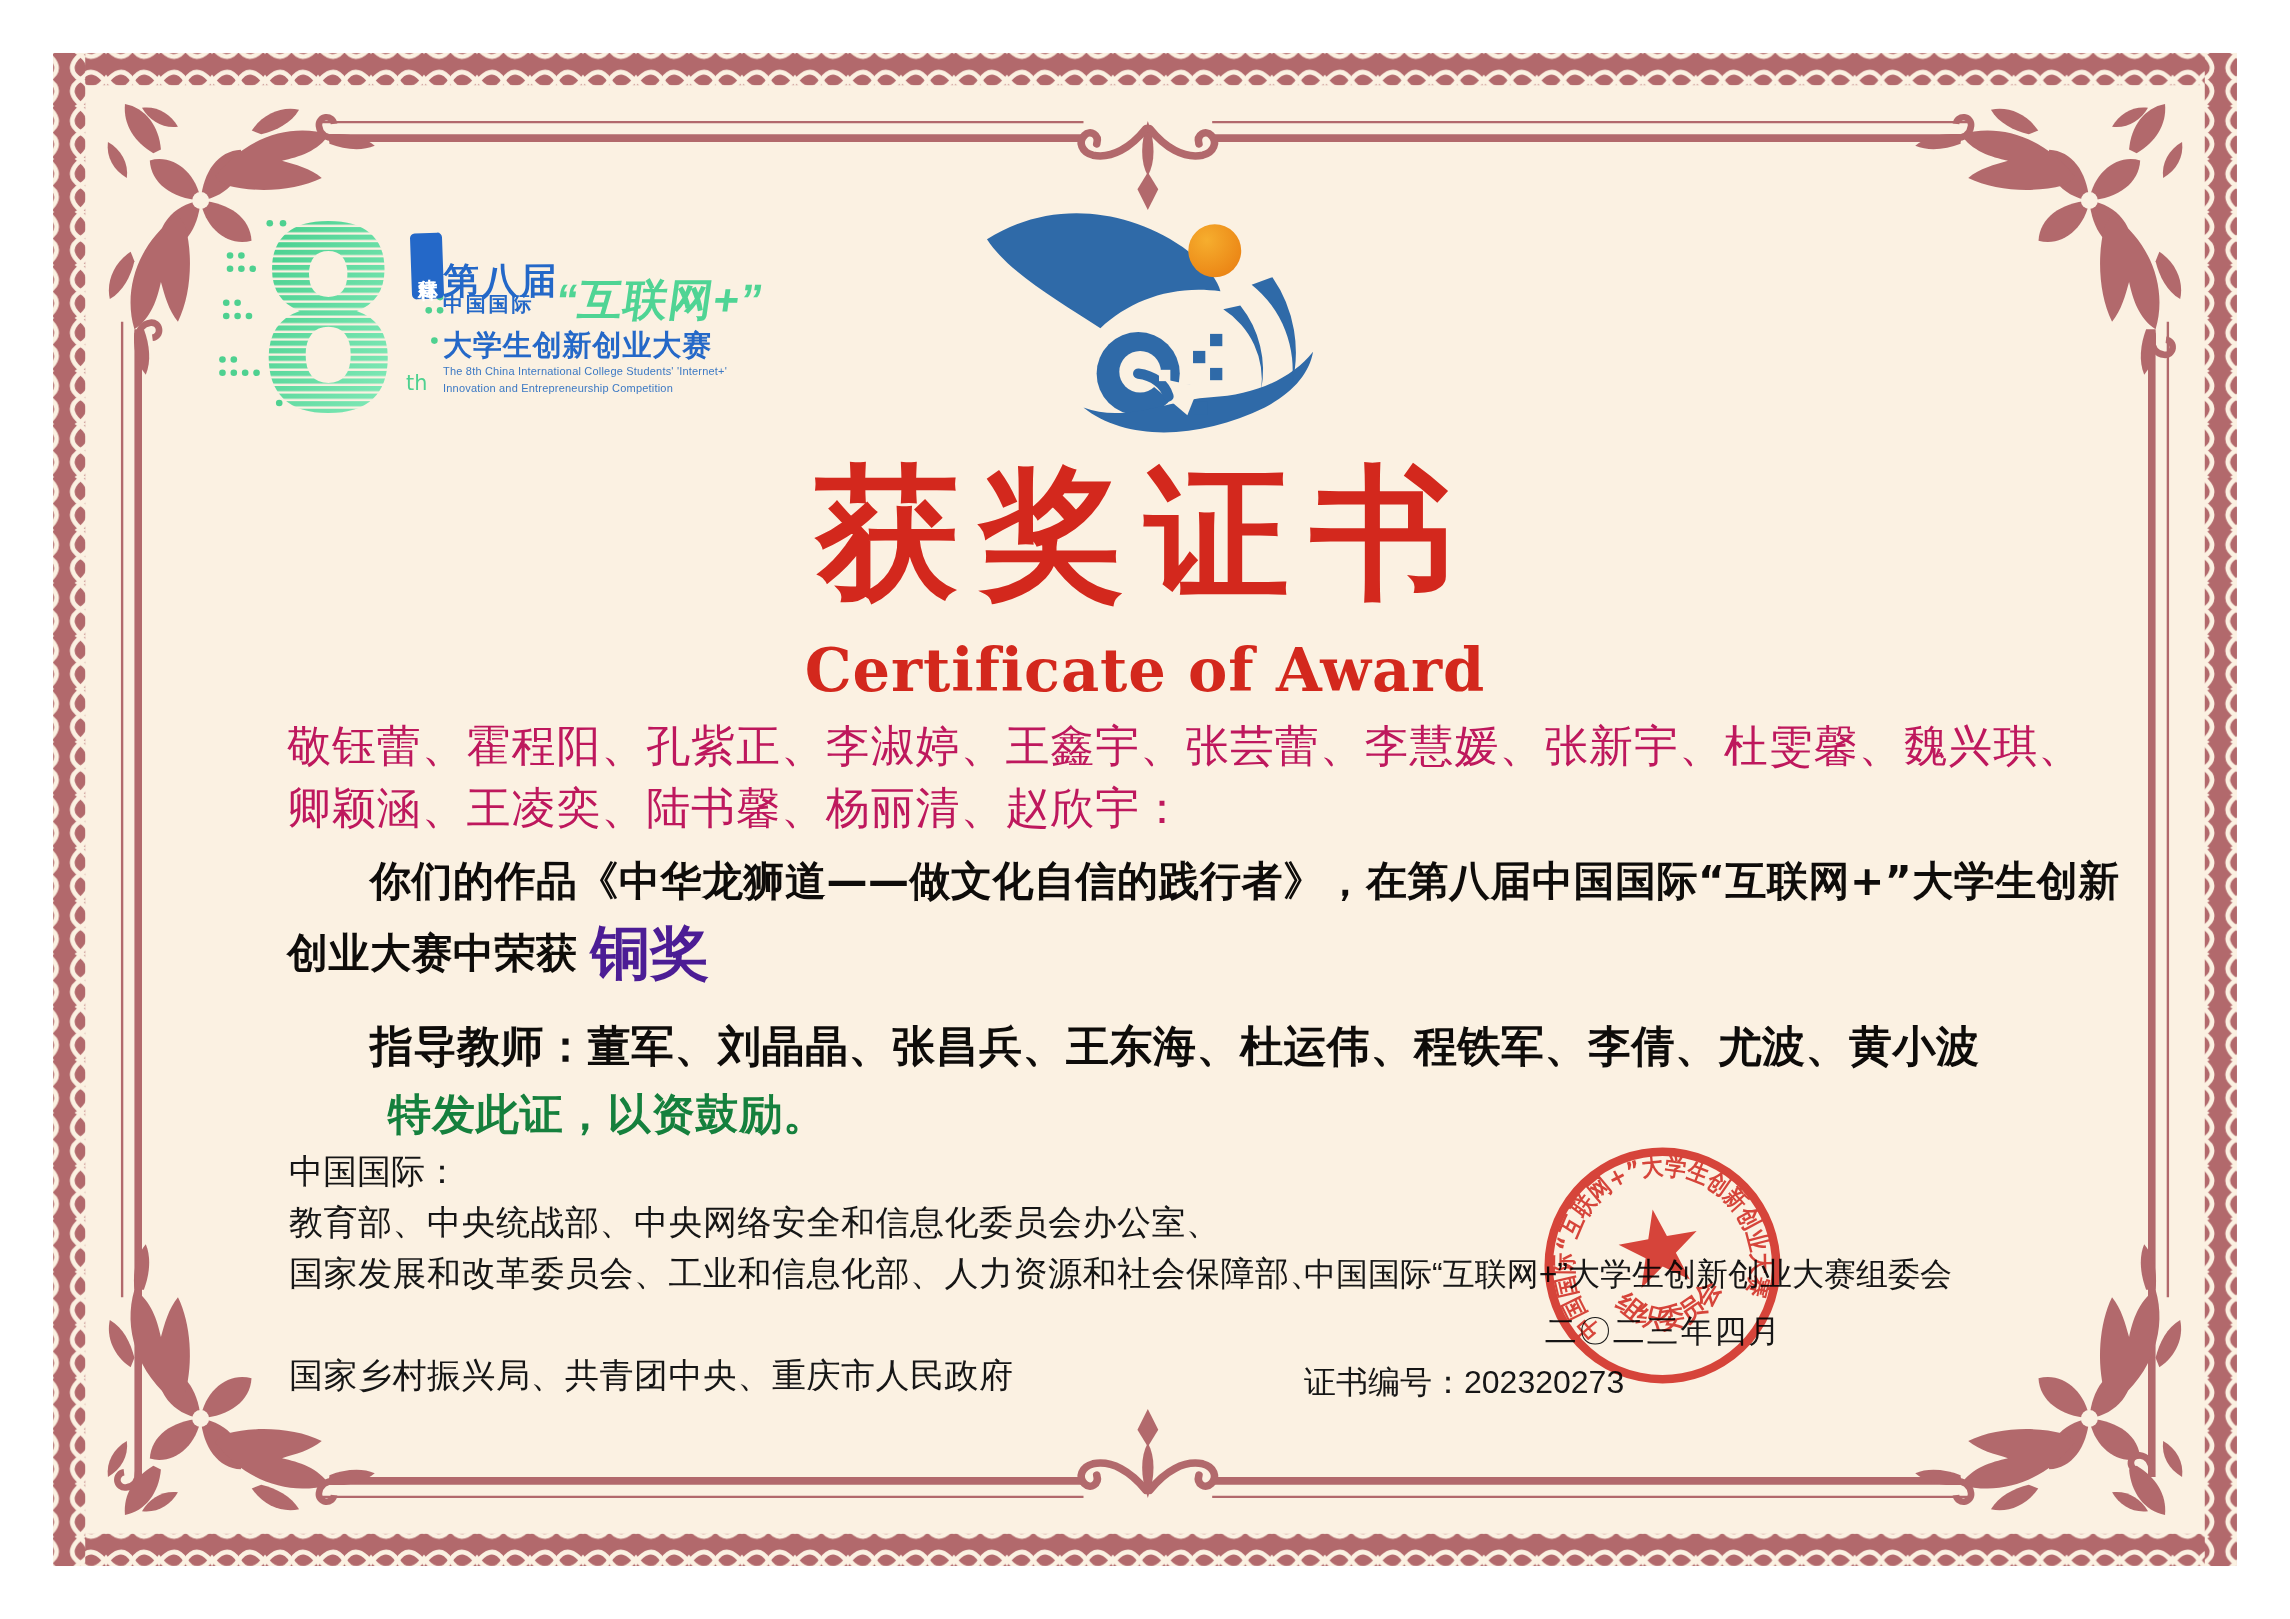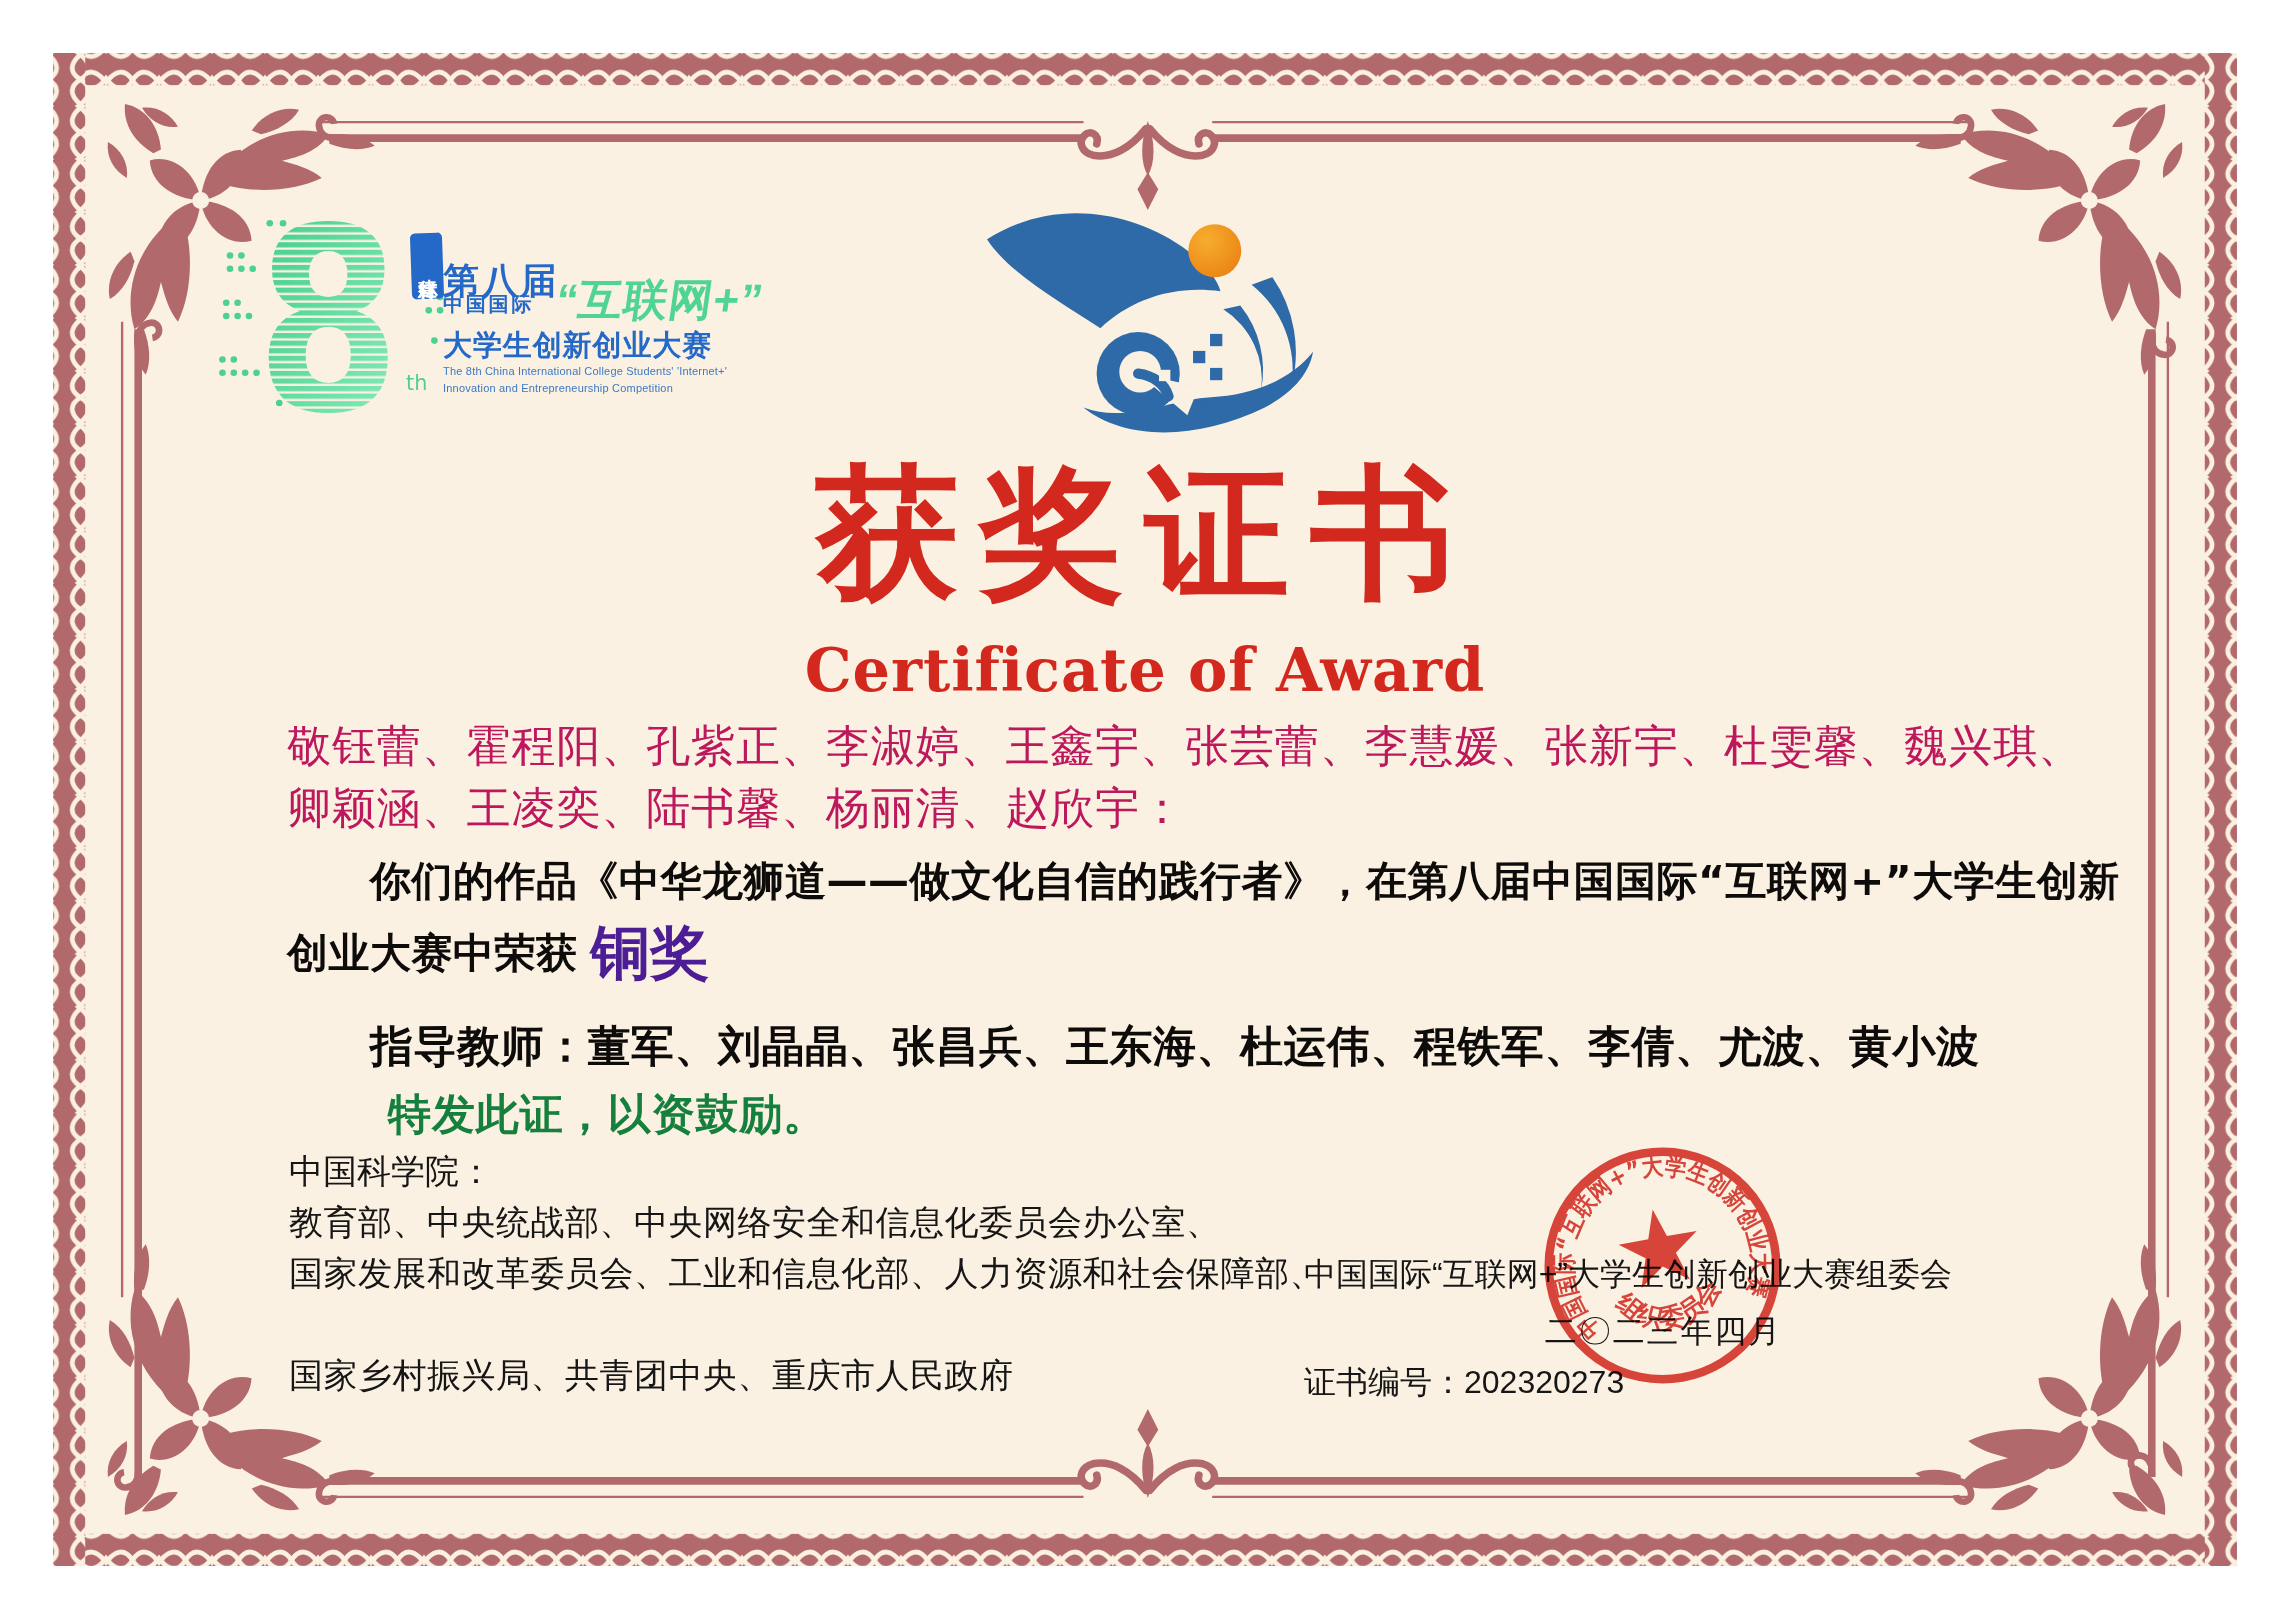--- a/index.html
+++ b/index.html
@@ -212,21 +212,21 @@
     <div class="nowrap">卿颖涵、王凌奕、陆书馨、杨丽清、赵欣宇：</div>
   </div>
 
   <div class="abs body-l1 cn-sans nowrap">你们的作品《中华龙狮道——做文化自信的践行者》，在第八届中国国际“互联网+”大学生创新</div>
   <div class="abs body-l2 cn-sans nowrap">
     <span>创业大赛中荣获</span><span class="award">铜奖</span>
   </div>
   <div class="abs advisors cn-sans nowrap">指导教师：董军、刘晶晶、张昌兵、王东海、杜运伟、程铁军、李倩、尤波、黄小波</div>
   <div class="abs closing cn-sans nowrap">特发此证，以资鼓励。</div>
 
-  <div class="abs org-label nowrap">中国科学院：</div>
+  <div class="abs org-label nowrap">中国国际：</div>
   <div class="abs org-line nowrap" style="top:1200px;">教育部、中央统战部、中央网络安全和信息化委员会办公室、</div>
   <div class="abs org-line nowrap" style="top:1251px;">国家发展和改革委员会、工业和信息化部、人力资源和社会保障部、</div>
   <div class="abs org-line nowrap" style="top:1353px;">国家乡村振兴局、共青团中央、重庆市人民政府</div>
 
   <div class="abs committee nowrap">中国国际“互联网+”大学生创新创业大赛组委会</div>
   <div class="abs issue-date nowrap">二〇二三年四月</div>
   <div class="abs cert-no nowrap">证书编号：202320273</div>
 
   <svg class="abs" style="left:1473px;top:1076px;mix-blend-mode:multiply;opacity:0.9;" width="379" height="379" viewBox="0 0 400 400">
     <g transform="translate(200,200) rotate(-10)">

